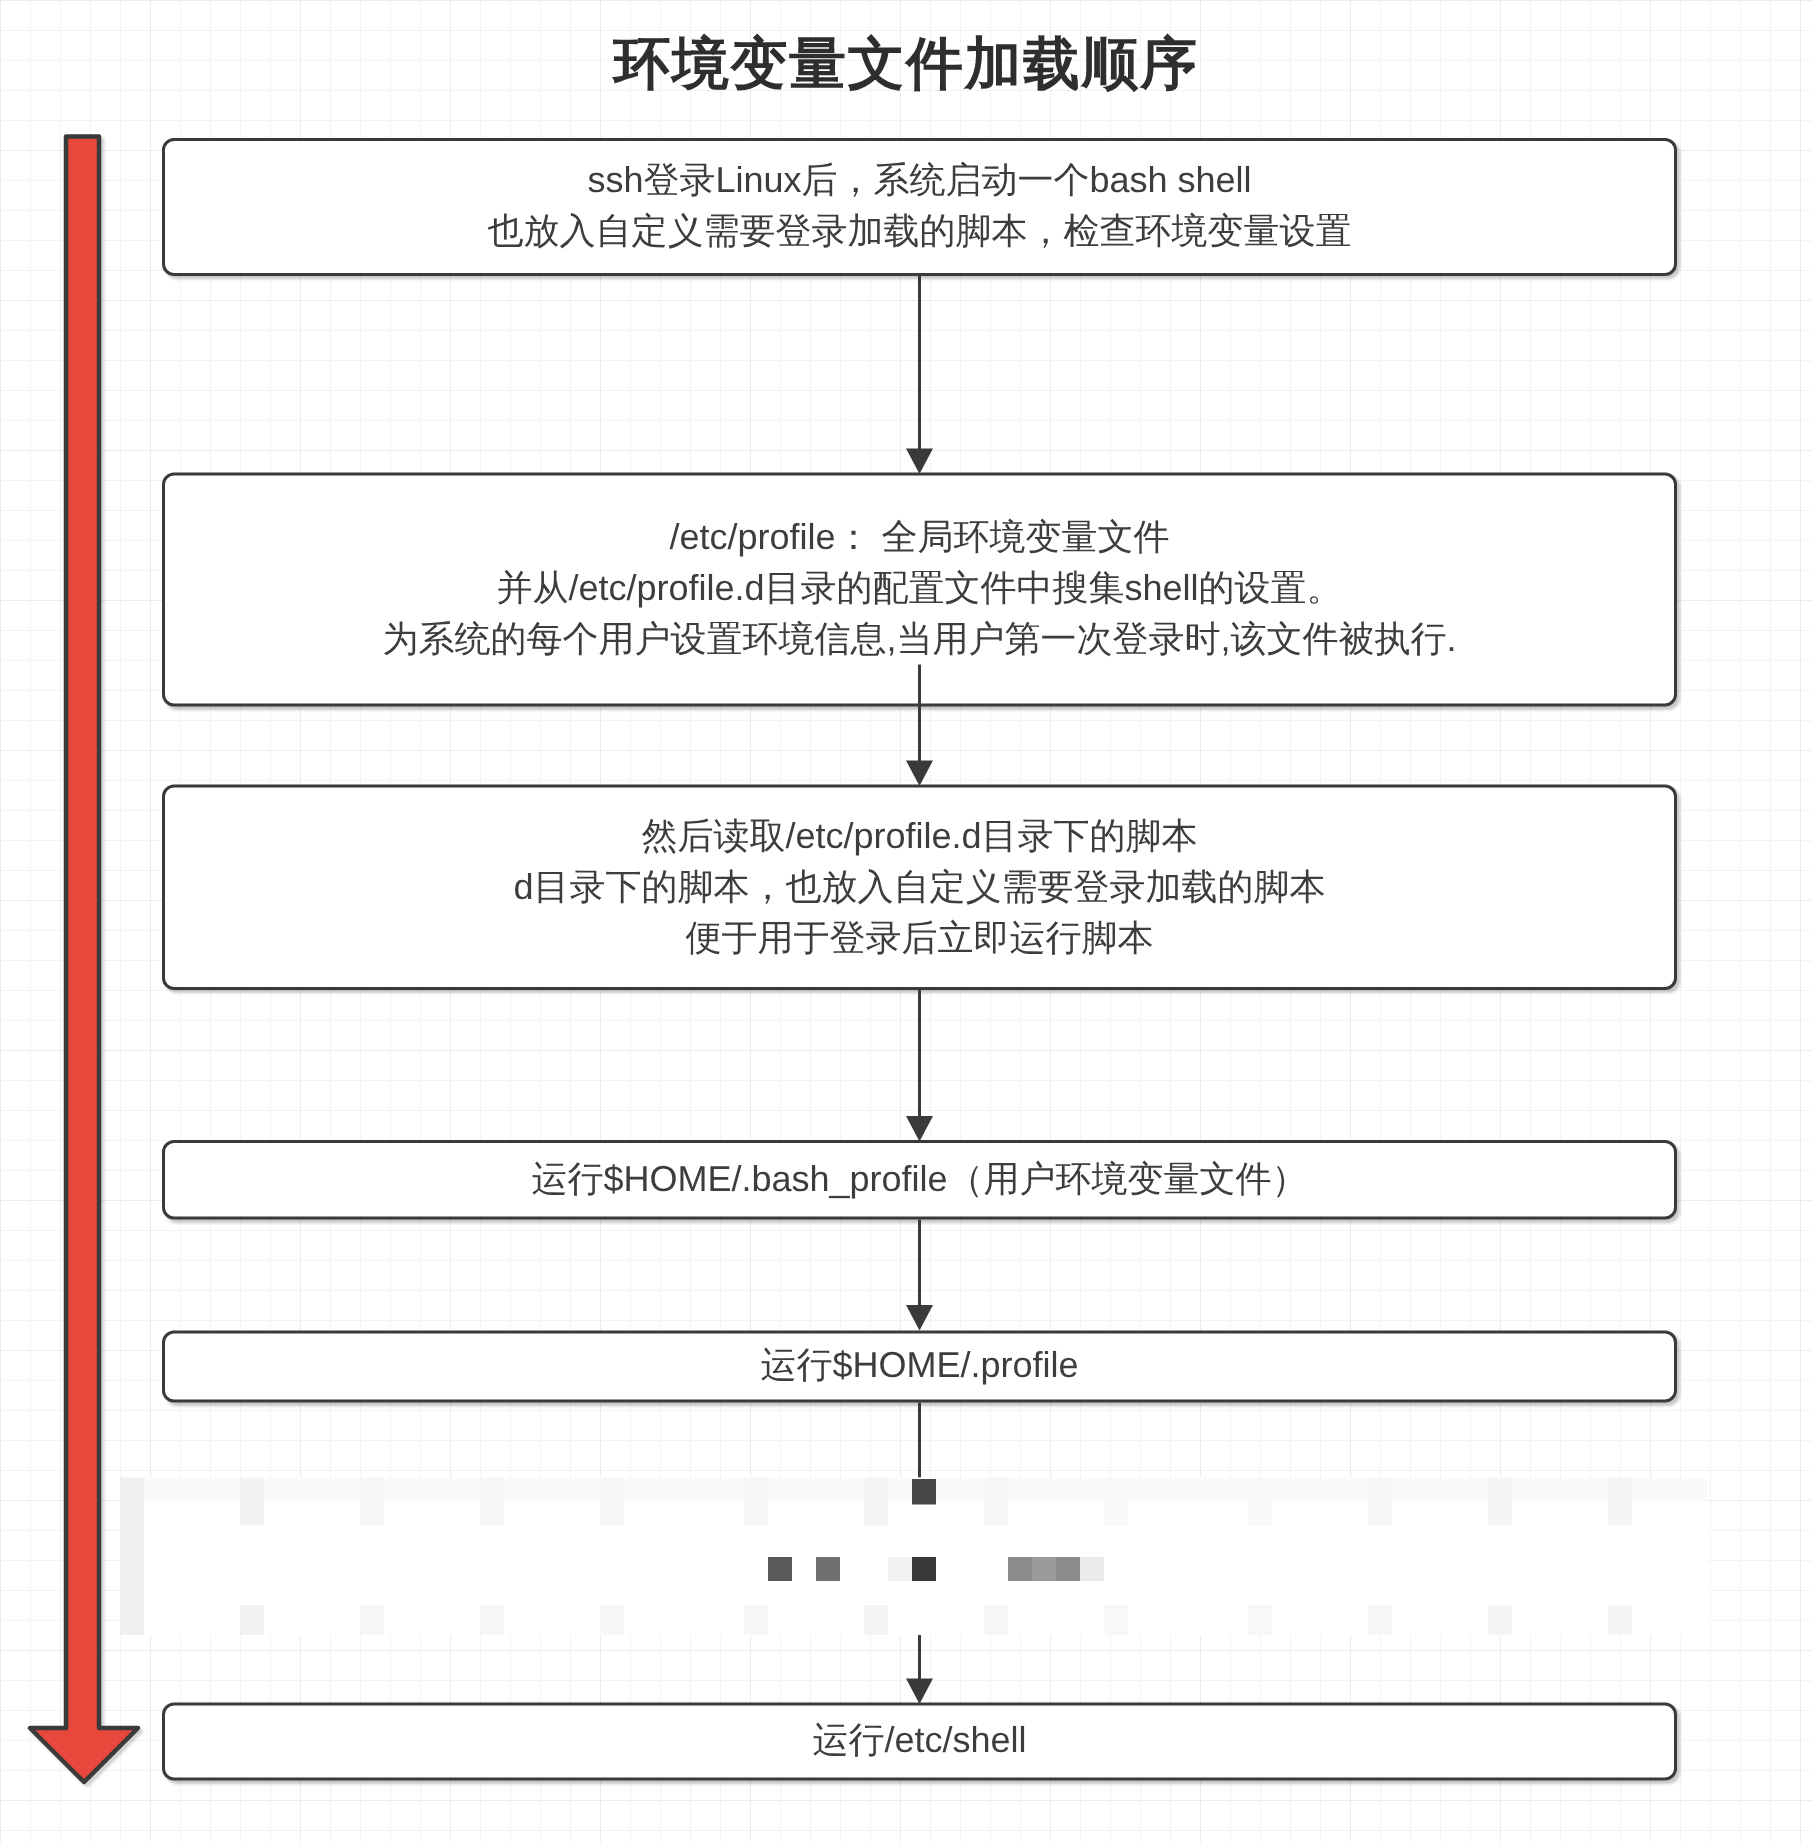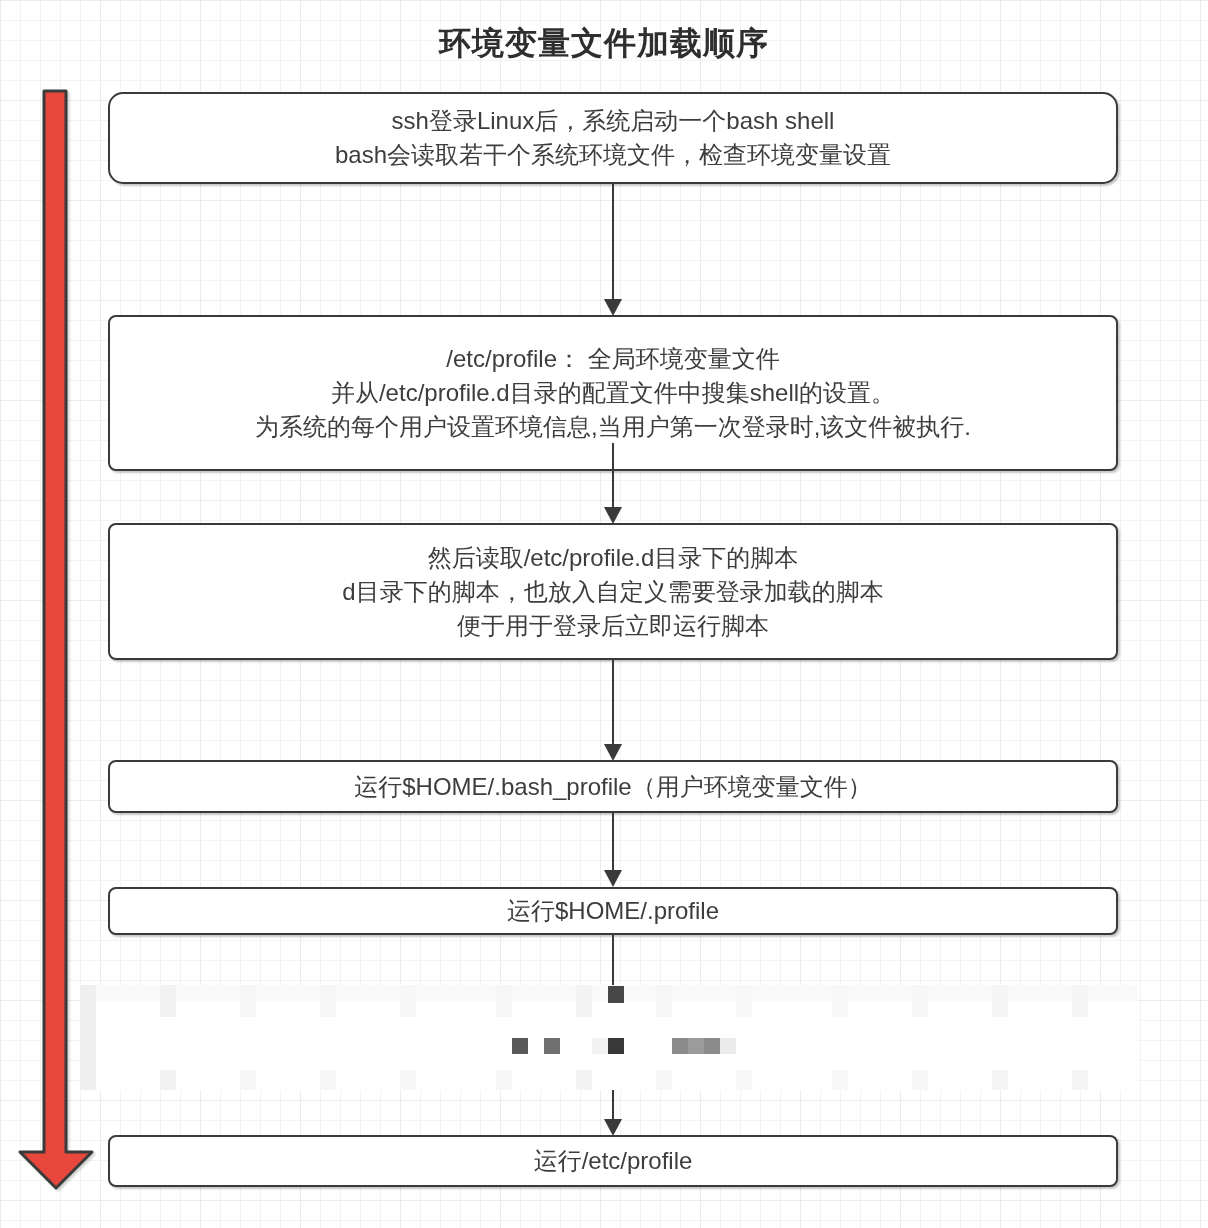--- a/index.html
+++ b/index.html
@@ -21,34 +21,34 @@
     background-image:
       linear-gradient(to right, var(--grid-line-major) 1px, transparent 1px),
       linear-gradient(to bottom, var(--grid-line-major) 1px, transparent 1px),
       linear-gradient(to right, var(--grid-line) 1px, transparent 1px),
       linear-gradient(to bottom, var(--grid-line) 1px, transparent 1px);
     background-size:100px 100px,100px 100px,20px 20px,20px 20px;
   }
   .title{
     position:absolute;left:0;top:20px;width:1208px;
     text-align:center;
-    font-size:32px;line-height:46px;font-weight:bold;
+    font-size:38px;line-height:46px;font-weight:bold;
     color:#2E2E2E;letter-spacing:1px;
   }
   .flow-box{
     position:absolute;left:108px;width:1010px;
     background:#ffffff;
     border:2px solid var(--stroke-dark);
     border-radius:8px;
     box-shadow:2px 2px 2px rgba(0,0,0,0.22);
     display:flex;flex-direction:column;justify-content:center;align-items:center;
     color:var(--text-dark);
     font-size:24px;line-height:34px;text-align:center;
   }
-  .box1{top:92px;height:92px;border-radius:15px;}
+  .box1{top:92px;height:92px;}
   .box2{top:315px;height:156px;}
   .box3{top:523px;height:137px;}
   .box4{top:760px;height:53px;}
   .box5{top:887px;height:48px;}
   .box6{top:1135px;height:52px;}
   .connector{
     position:absolute;left:612px;width:2px;
     background:var(--stroke-dark);
   }
   .arrowhead{
@@ -79,21 +79,21 @@
 <div class="canvas"></div>
 
 <div class="title">环境变量文件加载顺序</div>
 
 <svg class="redarrow" width="120" height="1228" viewBox="0 0 120 1228">
   <polygon points="44,91 66,91 66,1152 92,1152 56,1188 20,1152 44,1152" style="fill:var(--accent-red,#E8483C);stroke:var(--stroke-dark,#3A3A3A);stroke-width:3;stroke-linejoin:round;"></polygon>
 </svg>
 
 <div class="flow-box box1">
   <div>ssh登录Linux后，系统启动一个bash shell</div>
-  <div>bash会读取若干个系统环境文件，检查环境变量设置</div>
+  <div>也放入自定义需要登录加载的脚本，检查环境变量设置</div>
 </div>
 
 <div class="flow-box box2">
   <div>/etc/profile： 全局环境变量文件</div>
   <div>并从/etc/profile.d目录的配置文件中搜集shell的设置。</div>
   <div>为系统的每个用户设置环境信息,当用户第一次登录时,该文件被执行.</div>
 </div>
 
 <div class="flow-box box3">
   <div>然后读取/etc/profile.d目录下的脚本</div>
@@ -103,21 +103,21 @@
 
 <div class="flow-box box4">
   <div>运行$HOME/.bash_profile（用户环境变量文件）</div>
 </div>
 
 <div class="flow-box box5">
   <div>运行$HOME/.profile</div>
 </div>
 
 <div class="flow-box box6">
-  <div>运行/etc/profile</div>
+  <div>运行/etc/shell</div>
 </div>
 
 <div class="connector c1-line"></div>
 <div class="arrowhead c1-head"></div>
 
 <div class="connector c2-line"></div>
 <div class="arrowhead c2-head"></div>
 
 <div class="connector c3-line"></div>
 <div class="arrowhead c3-head"></div>

